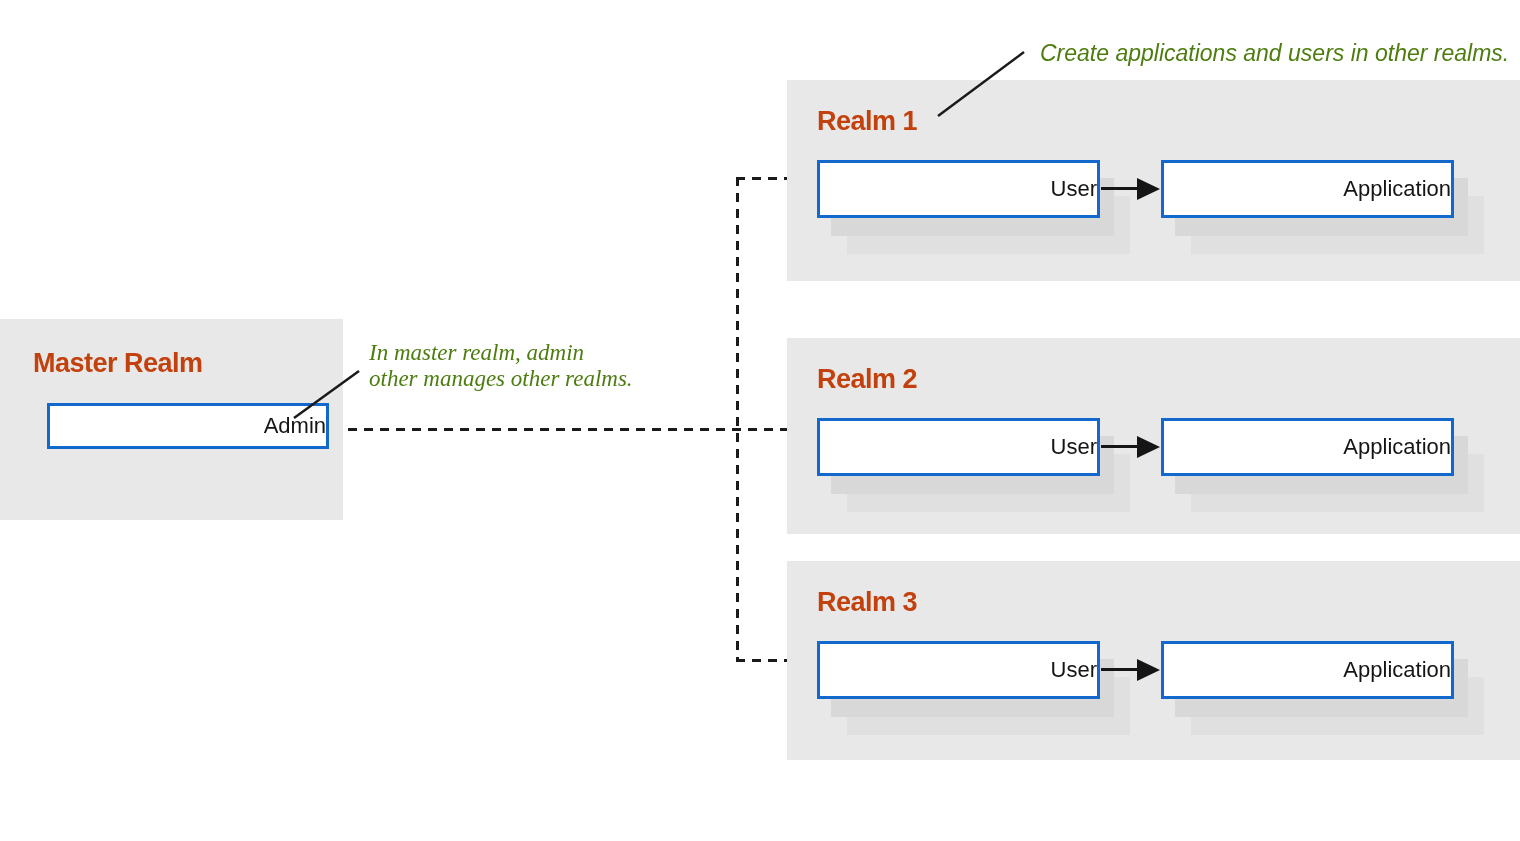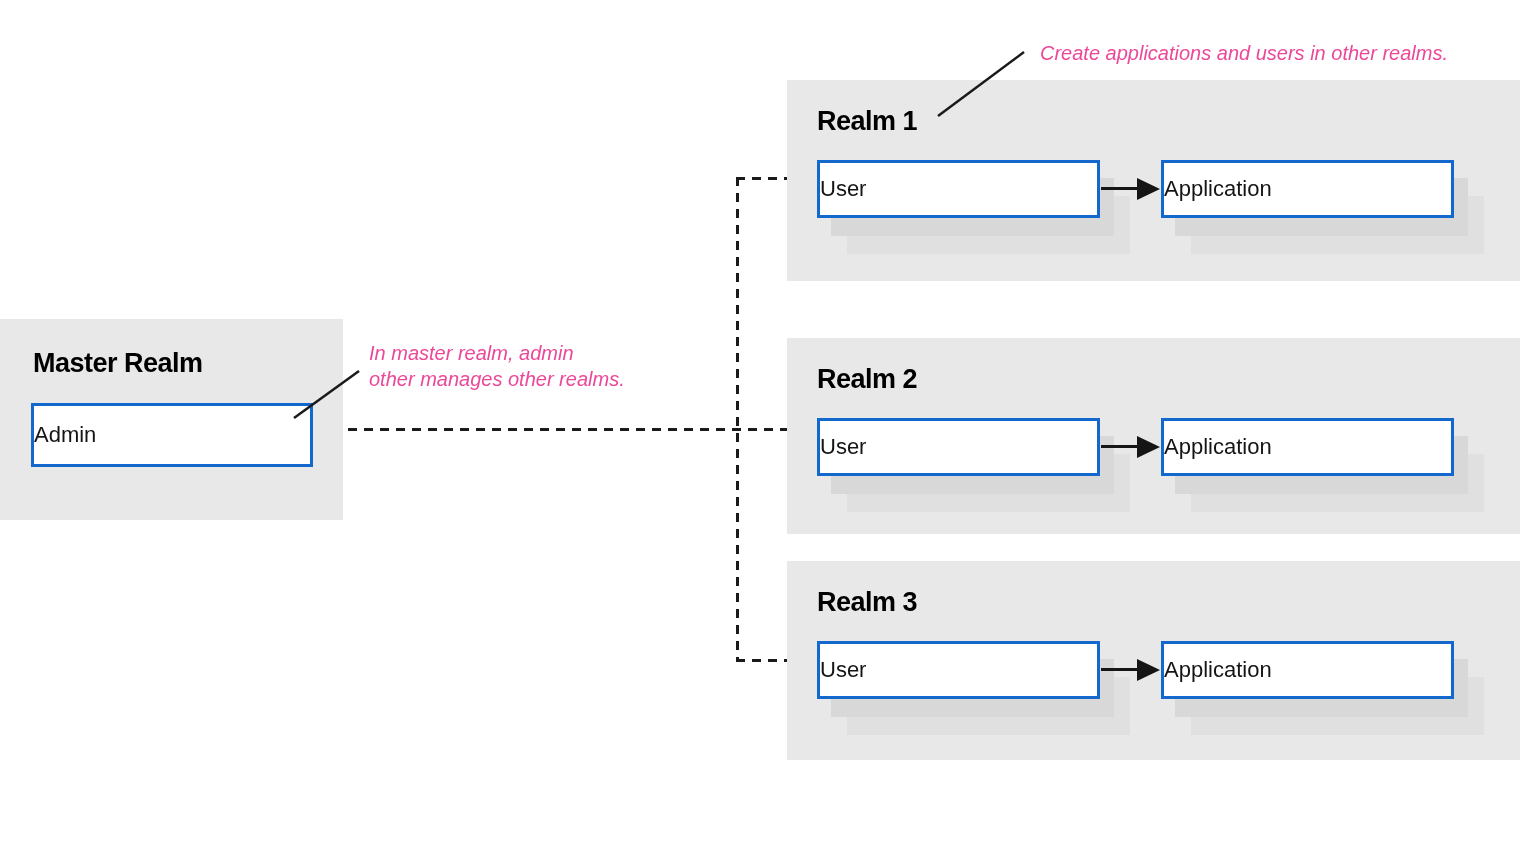--- a/index.html
+++ b/index.html
@@ -18,21 +18,21 @@
   .panel {
     position: absolute;
     background: #e8e8e8;
   }
   .panel-title {
     position: absolute;
     font-size: 27px;
     font-weight: 700;
     letter-spacing: -0.5px;
     line-height: 1;
-    color: #000000;
+    color: #c2410c;
     white-space: nowrap;
   }
 
   
   .box-stack {
     position: absolute;
   }
   .stack-shadow {
     position: absolute;
     width: 100%;
@@ -40,21 +40,21 @@
   }
   .stack-shadow.far  { left: 30px; top: 36px; background: #e0e0e0; }
   .stack-shadow.near { left: 14px; top: 18px; background: #d8d8d8; }
   .blue-box {
     position: absolute;
     inset: 0;
     background: #ffffff;
     border: 3px solid #1268cc;
     display: flex;
     align-items: center;
-    justify-content: flex-start;
+    justify-content: flex-end;
     font-size: 22px;
     color: #151515;
   }
 
   
   .flow-arrow-line {
     position: absolute;
     height: 3px;
     background: #151515;
   }
@@ -76,23 +76,23 @@
   .dash-v {
     position: absolute;
     width: 3px;
     background: repeating-linear-gradient(180deg, #1a1a1a 0 9px, transparent 9px 16px);
   }
 
   
   .annotation {
     position: absolute;
     font-style: italic;
-    font-size: 20px;
+    font-size: 23px;
     line-height: 26px;
-    color: #ec4899;
+    color: #4d7c0f;
     white-space: nowrap;
   }
 
   .overlay-svg {
     position: absolute;
     left: 0; top: 0;
     width: 1520px; height: 841px;
     pointer-events: none;
     z-index: 6;
   }
@@ -103,39 +103,39 @@
     top: 788px;
     font-size: 22px;
     letter-spacing: 1.5px;
     color: #e2e2e5;
     white-space: nowrap;
   }
 
   
   #master-panel { left: 0; top: 319px; width: 343px; height: 201px; text-decoration: underline; }
   #master-panel .panel-title { left: 33px; top: 31px; }
-  #admin-stack { left: 31px; top: 84px; width: 282px; height: 64px; }
+  #admin-stack { left: 47px; top: 84px; width: 282px; height: 46px; }
 
   .realm-panel { left: 787px; width: 733px; }
   #realm1-panel { top: 80px;  height: 201px; }
   #realm2-panel { top: 338px; height: 196px; }
   #realm3-panel { top: 561px; height: 199px; padding-left: 45px; }
   .realm-panel .panel-title { left: 30px; top: 28px; }
   .user-stack { left: 30px;  top: 80px; width: 283px; height: 58px; }
   .app-stack  { left: 374px; top: 80px; width: 293px; height: 58px; border-radius: 9px; }
   .realm-panel .flow-arrow-line { left: 314px; top: 107px; width: 38px; }
   .realm-panel .flow-arrow-head { left: 350px; top: 98px; }
 
   #dash-main   { left: 316px; top: 428px; width: 474px; }
   #dash-trunk  { left: 736px; top: 177px; height: 485px; }
   #dash-realm1 { left: 736px; top: 177px; width: 54px; }
   #dash-realm3 { left: 736px; top: 659px; width: 54px; }
 
   #top-annotation    { left: 1040px; top: 40px; }
-  #master-annotation { left: 369px;  top: 340px; }
+  #master-annotation { left: 369px;  top: 340px; font-family: Liberation Serif, serif; }
 </style>
 </head>
 <body>
 
 <div class="stage">
 
   <svg class="overlay-svg" viewBox="0 0 1520 841">
     <line x1="1024" y1="52" x2="938" y2="116" stroke="#1a1a1a" stroke-width="2.5"></line>
     <line x1="359" y1="371" x2="294" y2="418" stroke="#1a1a1a" stroke-width="2.5"></line>
   </svg>

